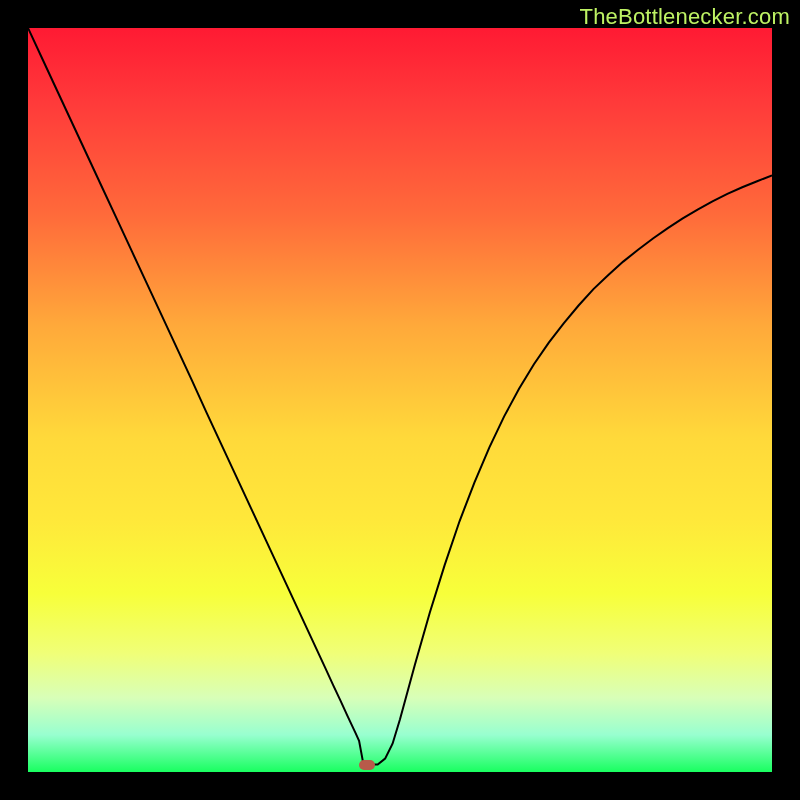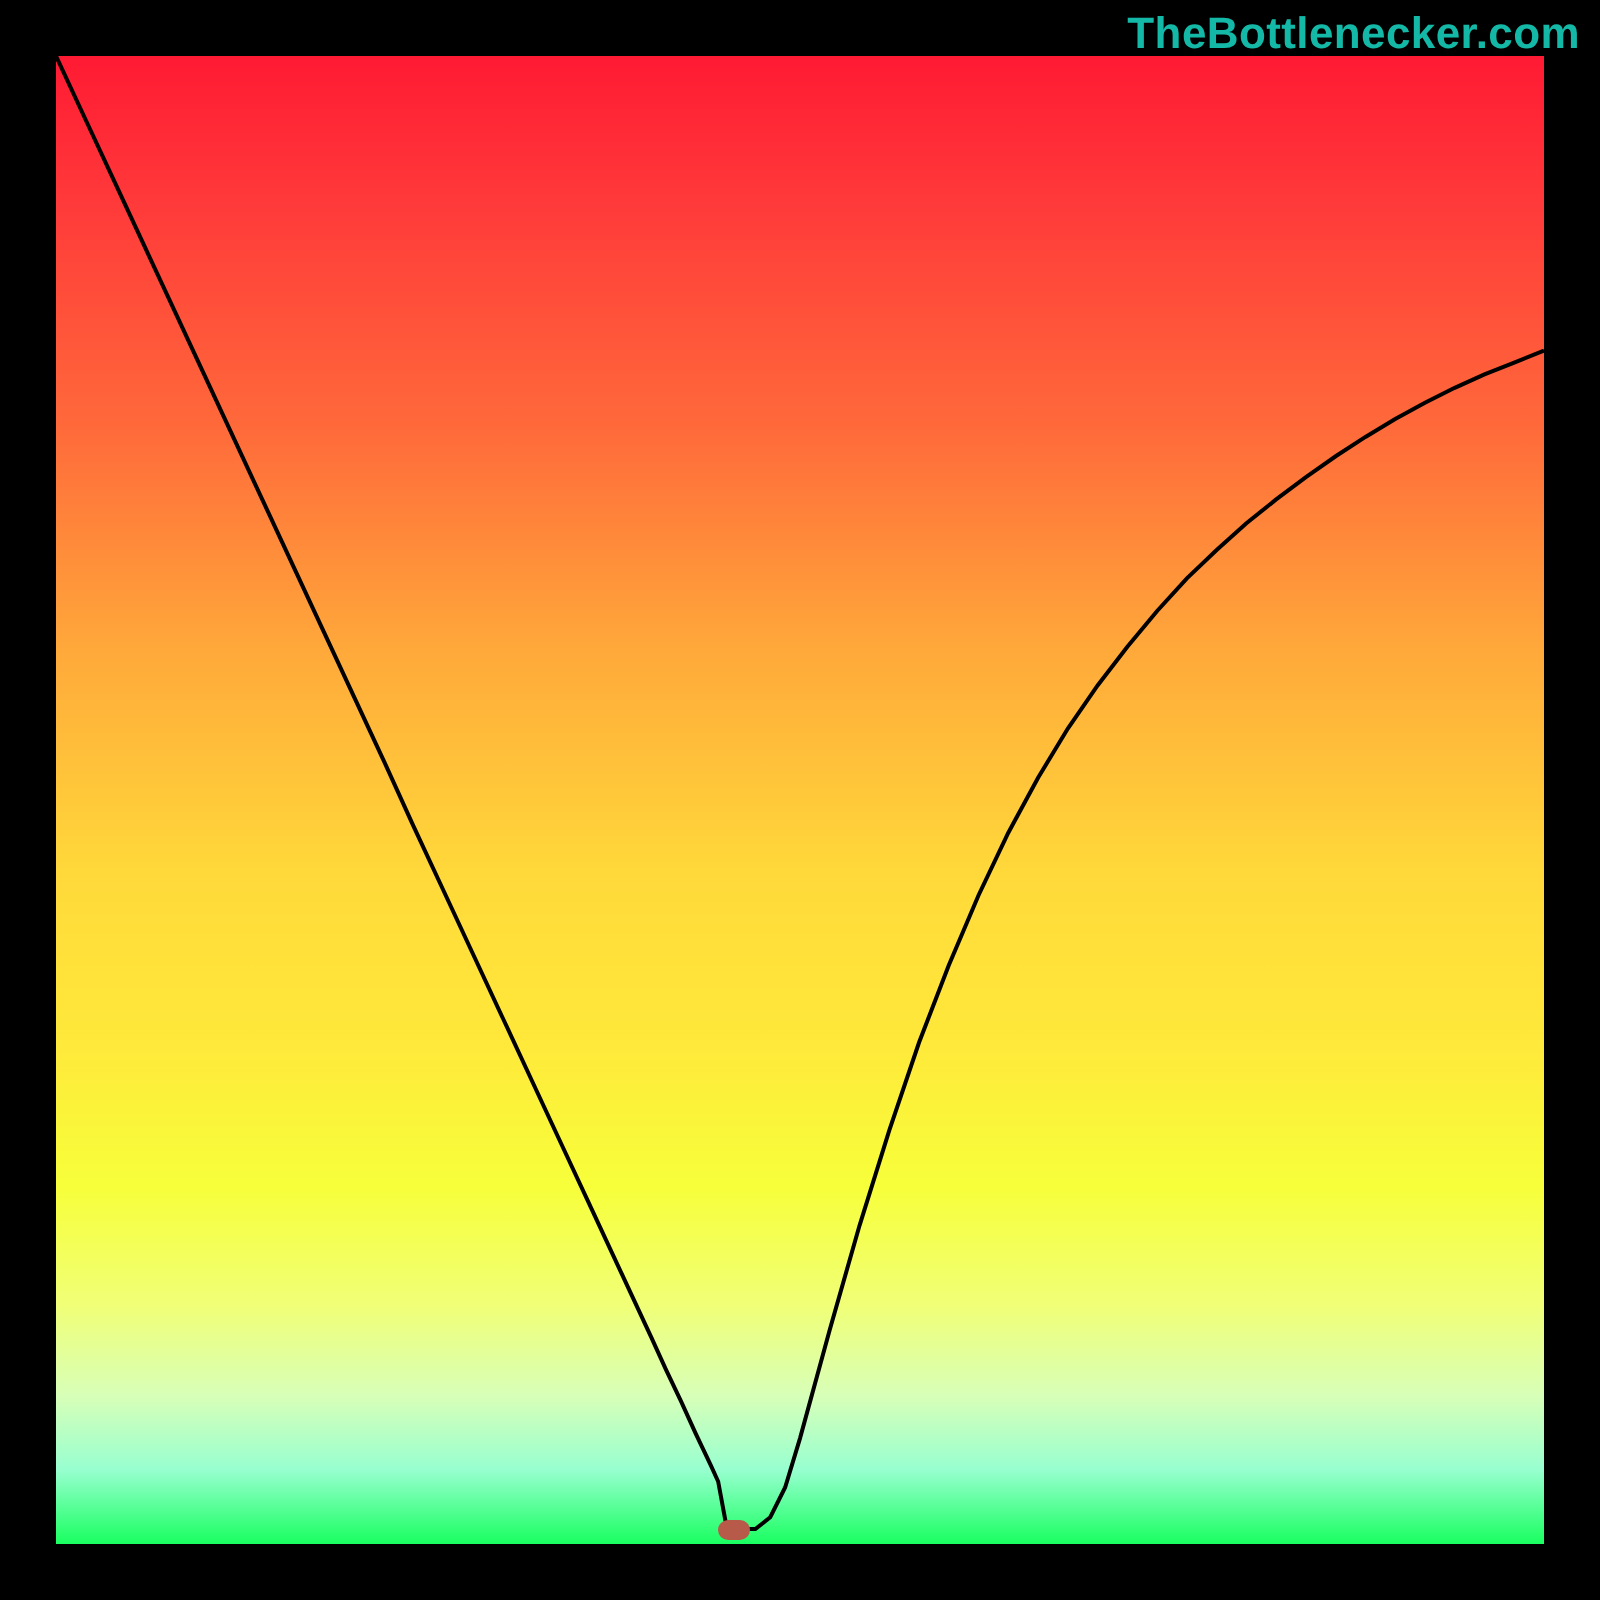--- a/index.html
+++ b/index.html
@@ -22,22 +22,22 @@
       #f0ff77 84%,
       #d8ffb8 90%,
       #98ffd0 95%,
       #19ff60 100%);
   }
   .watermark {
     position: absolute;
     top: 4px;
     right: 10px;
     font-size: 22px;
-    font-weight: 700;
-    color: #14b8a6;
+    font-weight: 400;
+    color: #bef264;
     letter-spacing: 0.2px;
   }
   svg.curve {
     position: absolute;
     left: 0; top: 0;
     width: 744px; height: 744px;
   }
   .minmark {
     position: absolute;
     width: 16px;

